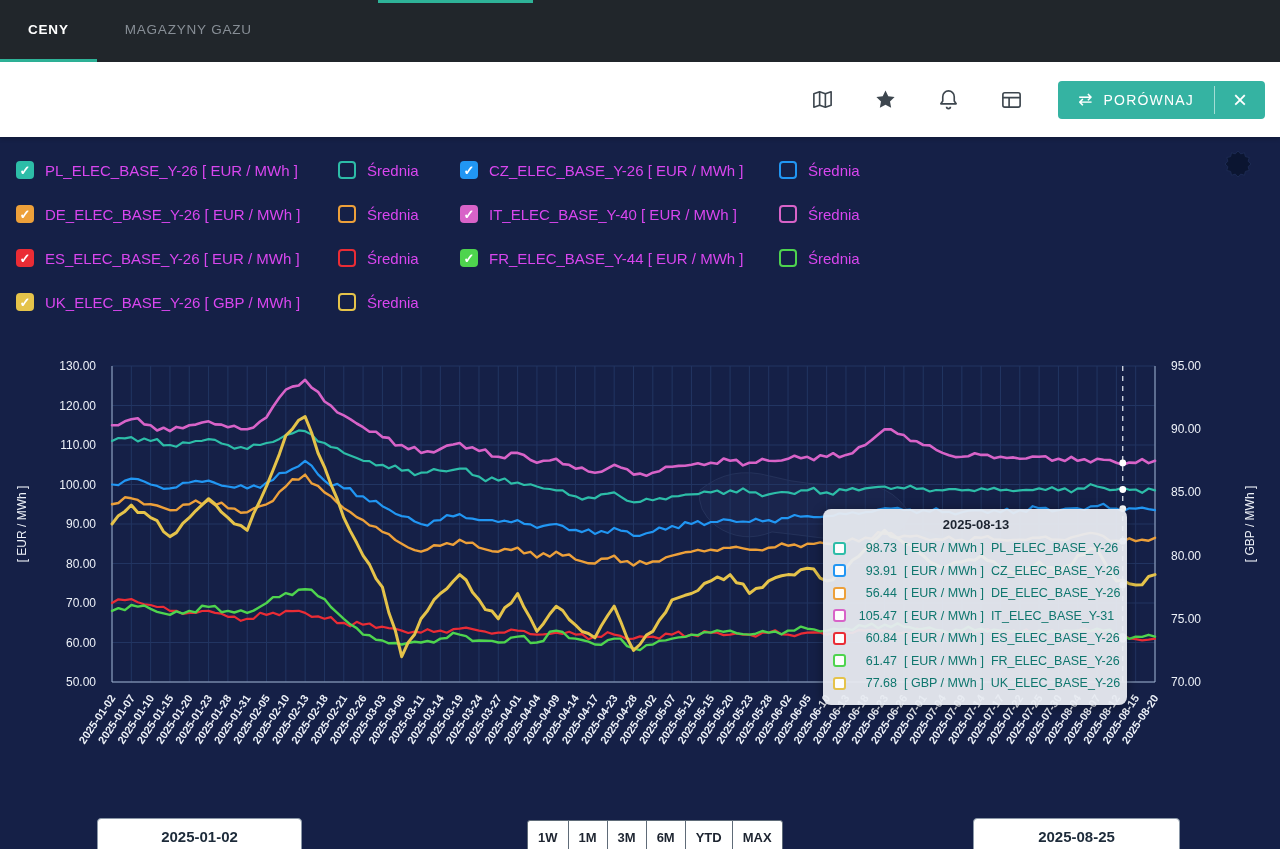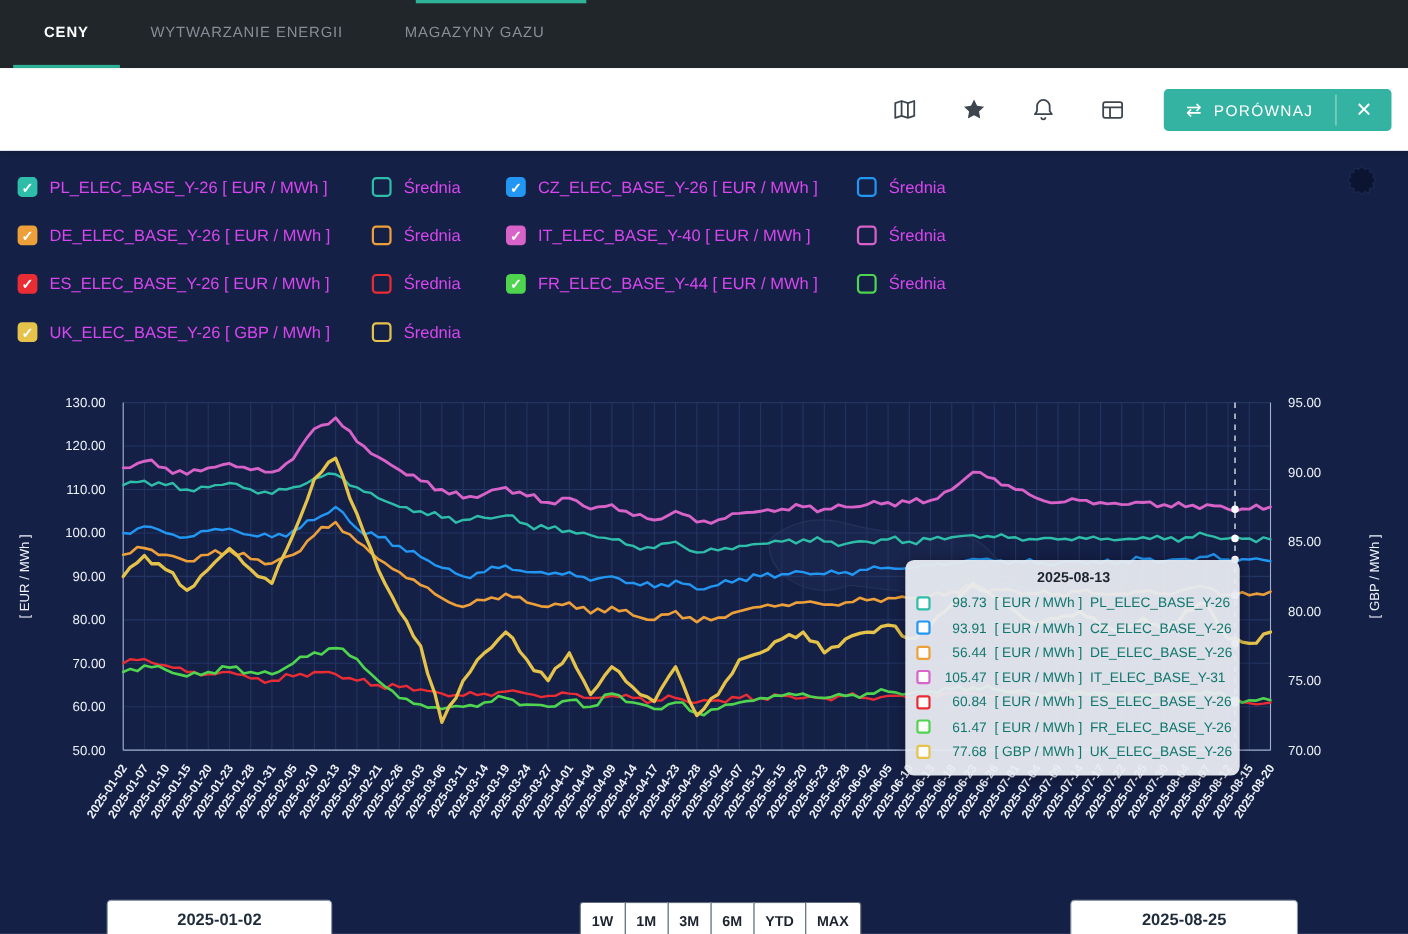--- a/index.html
+++ b/index.html
@@ -1,19 +1,19 @@
 <!DOCTYPE html>
 <html><head>
 <meta charset="utf-8">
 <style>
   html,body{margin:0;padding:0;background:#fff;font-family:"Liberation Sans",sans-serif;}
   .app{position:relative;width:1280px;height:849px;overflow:hidden;background:#fff;}
 
   
-  .topbar{position:absolute;left:0;top:0;width:1280px;height:62px;background:#21262b;display:flex;align-items:stretch;padding-left:12px;box-sizing:border-box;}
+  .topbar{position:absolute;left:0;top:0;width:1280px;height:62px;background:#21262b;display:flex;align-items:stretch;box-sizing:border-box;}
   .tabs{display:flex;align-items:stretch;}
   .tab{display:flex;align-items:center;padding:0 28px;font-size:13.5px;letter-spacing:.8px;color:#878e96;cursor:pointer;border-bottom:3px solid transparent;white-space:nowrap;}
   .tab.active{color:#fff;font-weight:700;border-bottom-color:#2eb398;}
   .top-accent{position:absolute;left:378px;top:0;width:155px;height:3px;background:#2eb398;z-index:6;}
 
   
   .toolbar{position:absolute;left:0;top:62px;width:1280px;height:75px;background:#fff;display:flex;align-items:center;justify-content:flex-end;padding-right:15px;box-sizing:border-box;box-shadow:0 2px 4px rgba(0,0,0,.18);z-index:4;}
   .tb-icons{display:flex;align-items:center;gap:38px;margin-right:34px;}
   .icon-btn{width:25px;height:25px;color:#3d464e;cursor:pointer;display:flex;align-items:center;justify-content:center;}
   .icon-btn svg{width:23px;height:23px;}
@@ -54,21 +54,20 @@
 </style>
 </head>
 <body>
 
 <div class="app">
   <div class="top-accent"></div>
 
   <header class="topbar">
     <nav class="tabs" id="nav-tabs">
         <div class="tab active">CENY</div>
-        <div class="tab">WYTWARZANIE ENERGII</div>
         <div class="tab">MAGAZYNY GAZU</div>
       </nav>
   </header>
 
   <div class="toolbar">
     <div class="tb-icons">
       <span class="icon-btn">
         <svg viewBox="0 0 24 24" fill="none" stroke="currentColor" stroke-width="1.7" stroke-linejoin="round">
             <path d="M9 4 3 6v14l6-2 6 2 6-2V4l-6 2-6-2z"></path>
             <path d="M9 4v14M15 6v14"></path>

